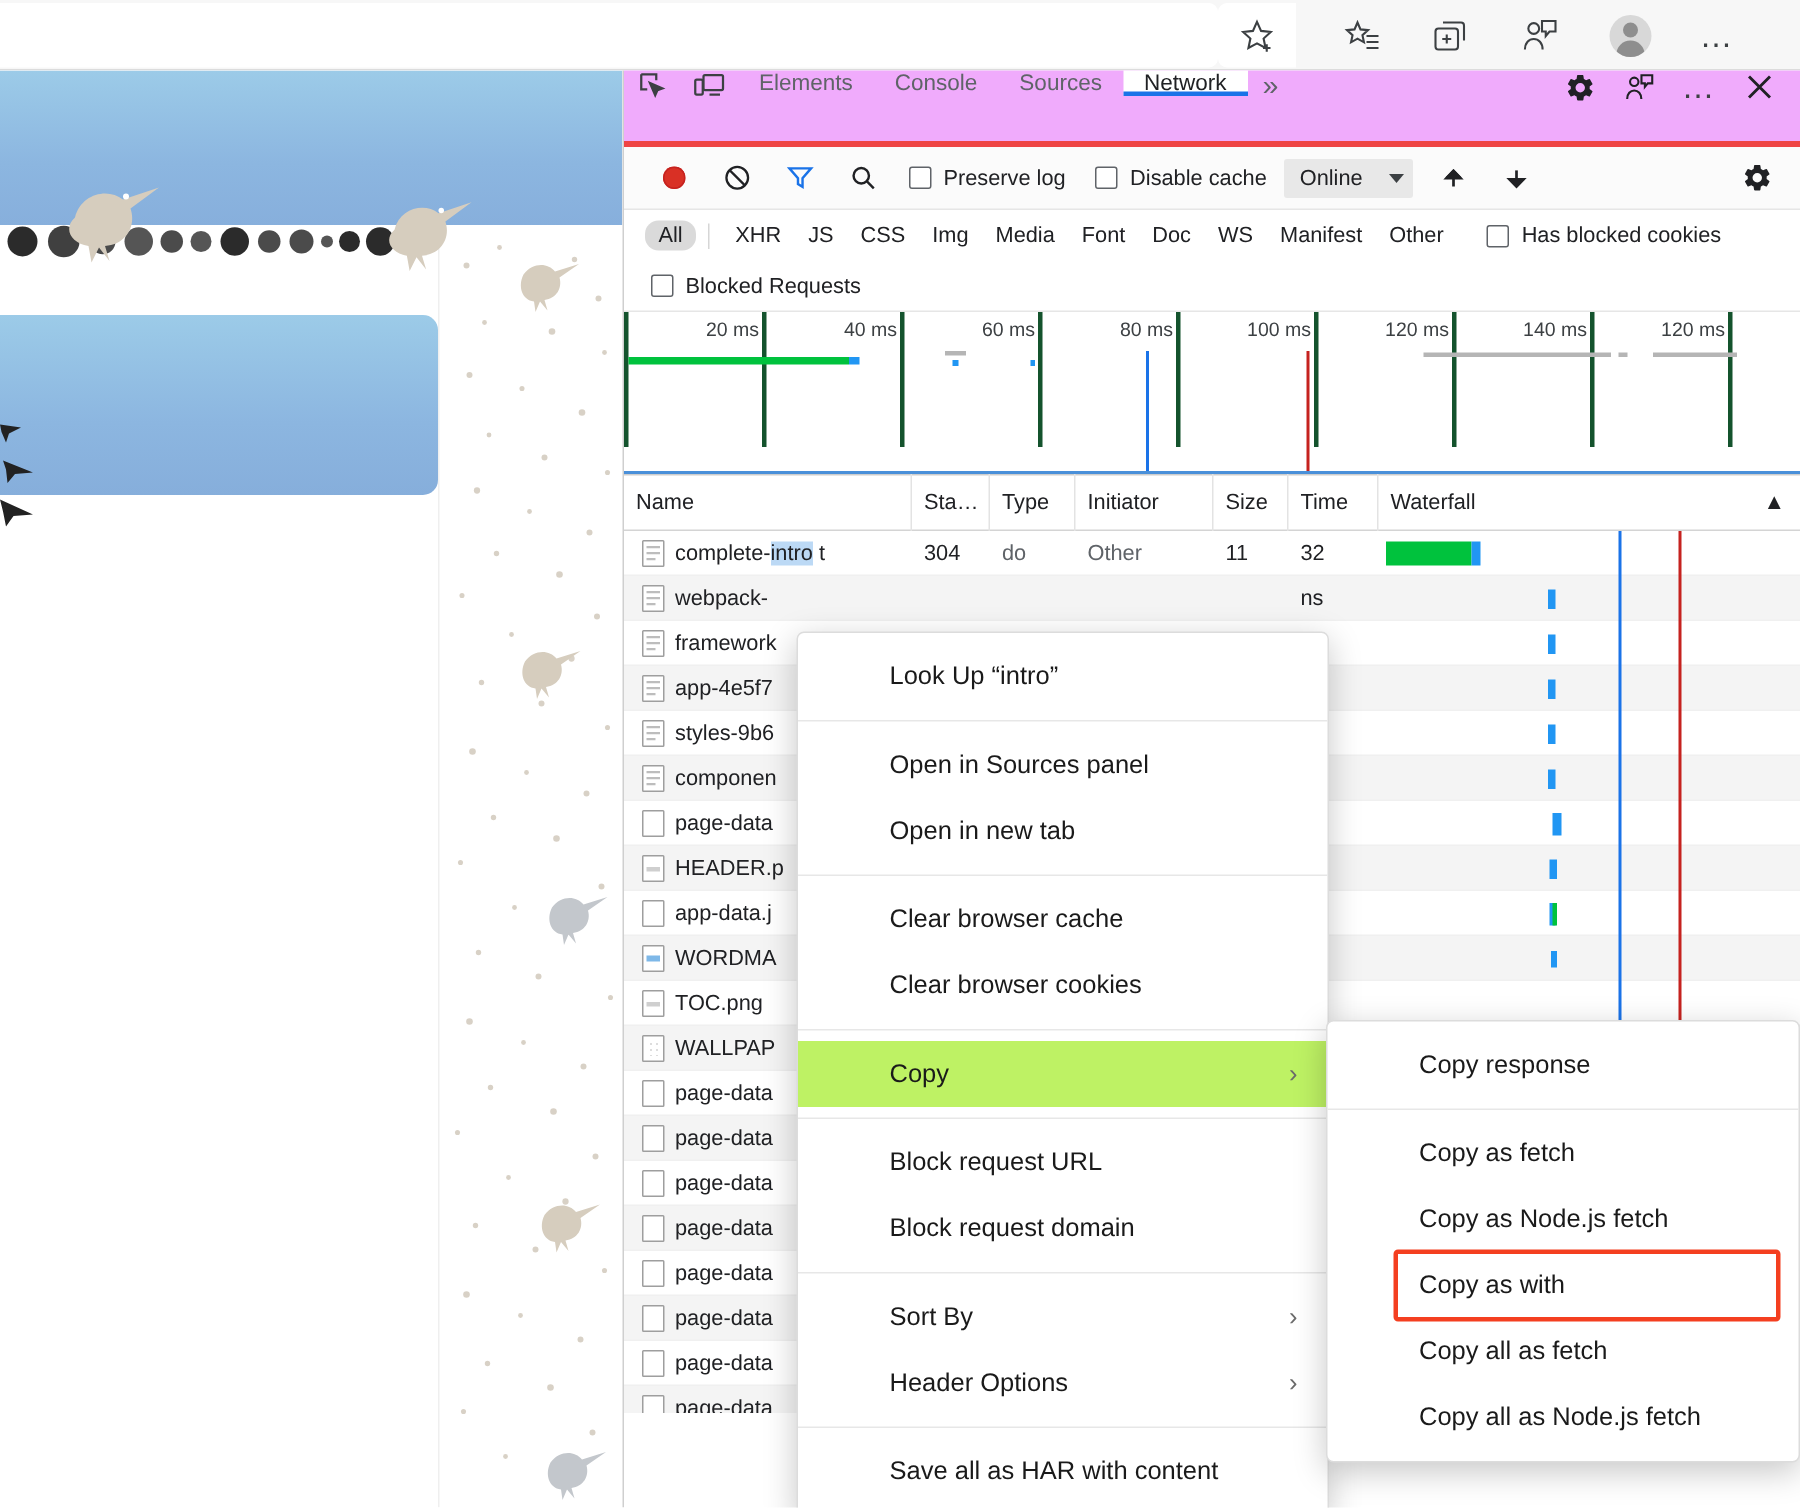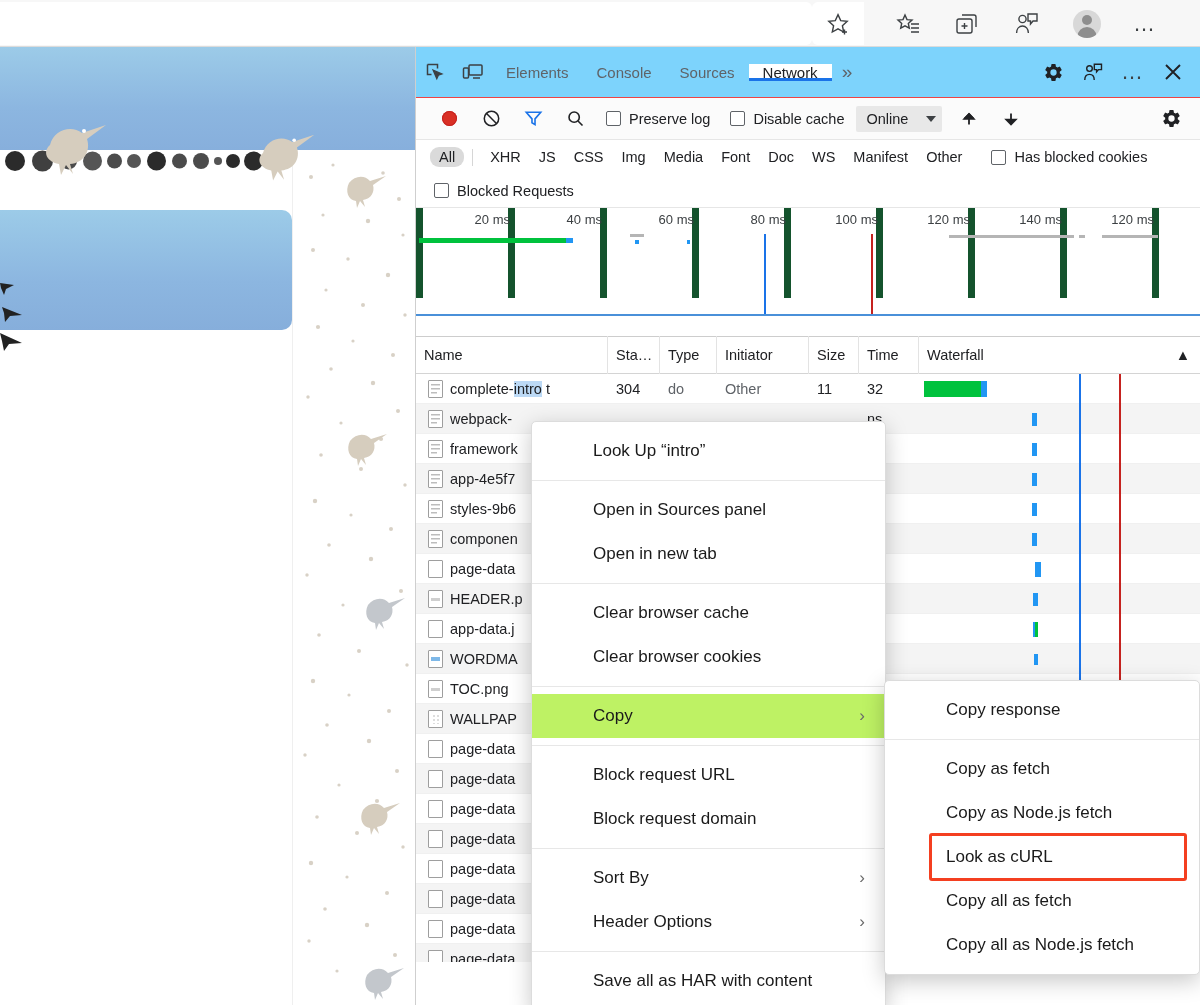--- a/index.html
+++ b/index.html
@@ -77,22 +77,22 @@
   }
   .arrow-marks { position: absolute; left: 0; top: 230px; width: 60px; height: 70px; }
 
   
   .devtools {
     position: absolute; left: 415px; top: 47px; width: 785px; height: 958px;
     background: #ffffff; border-left: 1px solid #cfcfcf;
     font-size: 14px; color: #202124;
   }
   .dt-tabs {
-    height: 51px; display: flex; align-items: center;
-    border-bottom: 1px solid #ef4444; background: #7dd3fc;
+    height: 51px; display: flex; align-items: flex-start;
+    border-bottom: 4px solid #ef4444; background: #f0abfc;
     position: relative;
   }
   .dt-iconbtn {
     width: 38px; display: flex; align-items: center; justify-content: center;
     color: #5f6368;
   }
   .dt-tab {
     display: flex; align-items: center; padding: 0 14px;
     font-size: 15px; color: #5f6368; position: relative; background: transparent;
   }
@@ -145,34 +145,33 @@
     height: 34px; display: flex; align-items: center; padding-left: 18px; gap: 10px;
     background: #fff; font-size: 14.5px; border-bottom: 1px solid #e6e6e6;
   }
 
   
   .overview {
     position: relative; height: 108px; border-bottom: 2px solid #4a90d9; background: #fff;
   }
   .ov-ticks { position: absolute; inset: 0; }
   .ov-tick {
-    position: absolute; top: 0; bottom: 16px; border-left: 7px solid #14532d;
+    position: absolute; top: 0; bottom: 16px; border-left: 3px solid #14532d;
   }
   .ov-tick span {
     position: absolute; right: 5px; top: 4px; font-size: 13px; color: #3c4043; white-space: nowrap;
   }
   .ov-bar { position: absolute; height: 5px; border-radius: 0; }
   .ov-vline { position: absolute; top: 26px; bottom: 0; width: 1.5px; }
 
   
   .tbl-head {
     display: flex; height: 38px; align-items: center;
     border-bottom: 1px solid #d4d4d4; background: #fff; font-size: 14.5px;
     border-top: 1px solid #cdcdcd;
-    margin-top: 20px;
   }
   .th {
     height: 38px; display: flex; align-items: center; padding-left: 8px;
     border-right: 1px solid #e3e3e3; flex: none; color: #202124;
   }
   .th.wf { border-right: none; flex: 1; justify-content: space-between; padding-right: 10px; }
   .rows { position: relative; height: 588px; overflow: hidden; }
   .row {
     display: flex; height: 30px; align-items: center; font-size: 14.5px; color: #202124;
     border-bottom: 1px solid #f0f0f0;
@@ -958,21 +957,21 @@
         <span>Copy response</span>
       </div>
       <div class="msep"></div>
       <div class="mi">
         <span>Copy as fetch</span>
       </div>
       <div class="mi">
         <span>Copy as Node.js fetch</span>
       </div>
       <div class="mi boxed">
-        <span>Look as cURL</span>
+        <span>Copy as with</span>
       </div>
       <div class="mi">
         <span>Copy all as fetch</span>
       </div>
       <div class="mi">
         <span>Copy all as Node.js fetch</span>
       </div>
     </div>
 
 </div>

